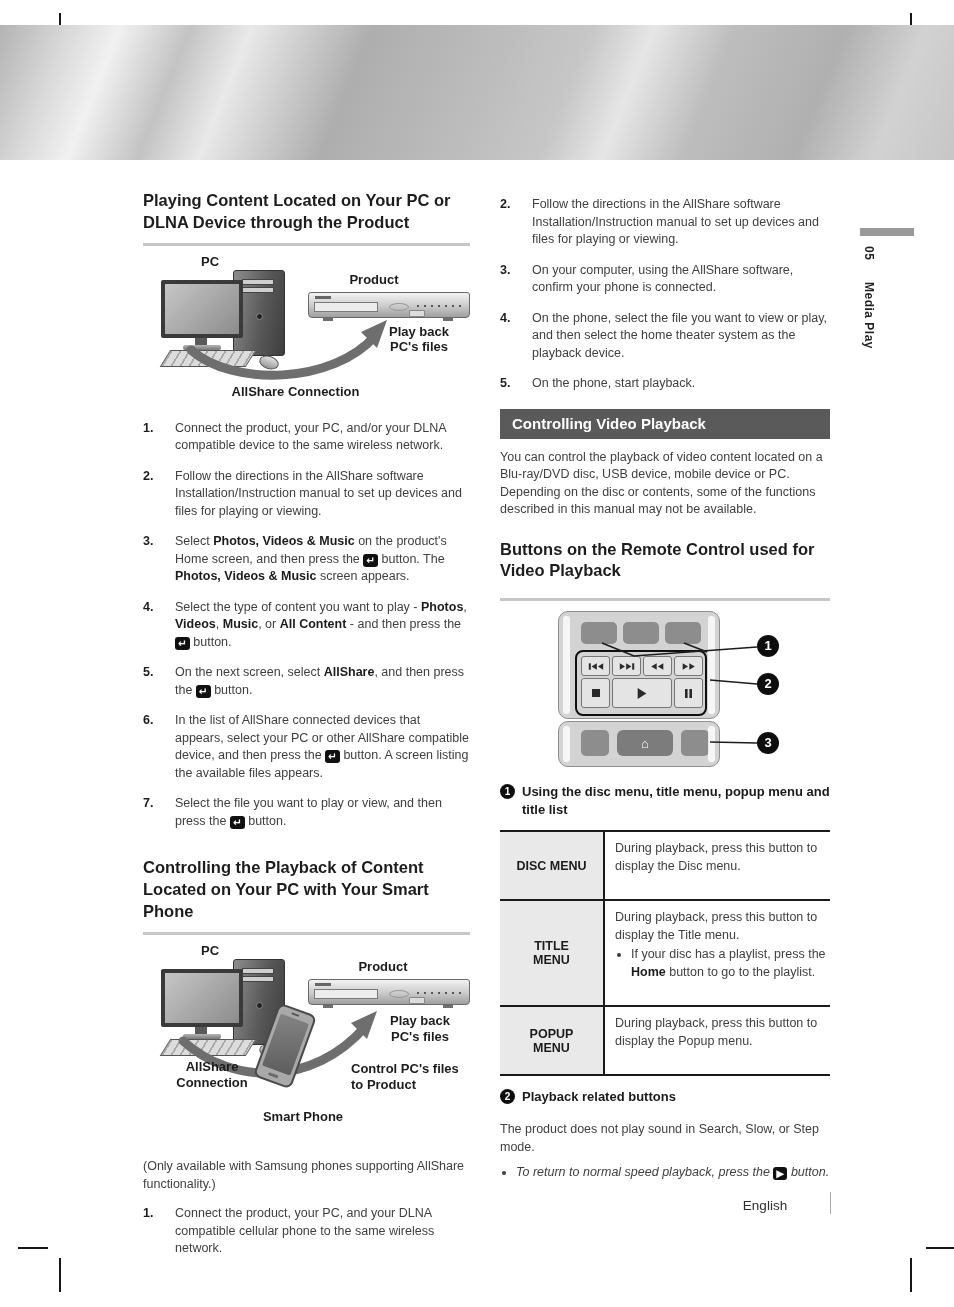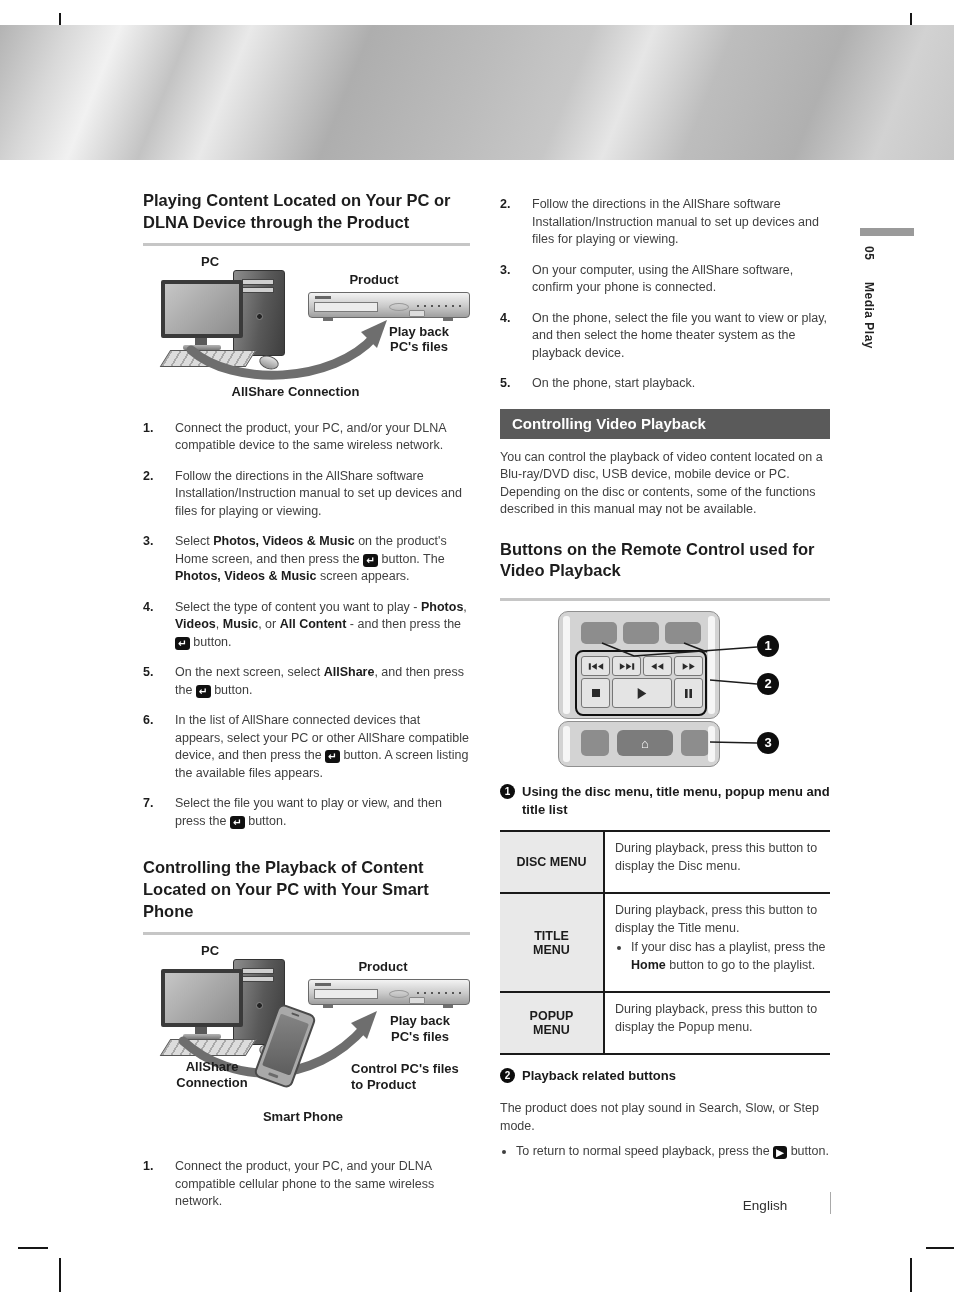--- a/index.html
+++ b/index.html
@@ -85,25 +85,25 @@
      color:#fff;font-size:13px;display:flex;align-items:center;justify-content:center;}
   .co{position:absolute;width:22px;height:22px;border-radius:50%;background:#0d0d0d;color:#fff;
      font-size:13px;font-weight:bold;text-align:center;line-height:22px;}
   .callout-line{display:flex;gap:7px;margin-top:12px;font-size:13px;font-weight:bold;color:#1a1a1a;line-height:1.35;}
   .callout-num{flex:none;width:15px;height:15px;border-radius:50%;background:#0d0d0d;color:#fff;
      font-size:10px;line-height:15px;text-align:center;margin-top:1px;font-weight:bold;}
   
   table.menu{border-collapse:collapse;margin-top:12px;width:330px;font-size:12.5px;}
   table.menu th{width:95px;background:#e9e9e9;font-weight:bold;color:#1c1c1c;text-align:center;
      vertical-align:middle;border-top:2px solid #1a1a1a;border-right:2px solid #1a1a1a;white-space:pre-line;padding:10px 4px;}
-  table.menu td{border-top:2px solid #1a1a1a;padding:8px 0 17px 10px;line-height:1.4;vertical-align:middle;}
+  table.menu td{border-top:2px solid #1a1a1a;padding:8px 0 24px 10px;line-height:1.4;vertical-align:middle;}
   table.menu tr:last-child th,table.menu tr:last-child td{border-bottom:2px solid #1a1a1a;}
   .cell-list{margin:2px 0 0 0;padding-left:16px;}
   .cell-list li{margin:0;}
-  .note-list{margin:8px 0 0 0;padding-left:16px;font-size:12.5px;line-height:1.4;}
+  .note-list{margin:8px 0 0 0;padding-left:16px;font-size:12.5px;line-height:1.4;font-style:italic;}
   
   .footer-lang{position:absolute;left:700px;top:1198px;width:130px;text-align:center;font-size:13.5px;color:#2e2e2e;}
   .footer-line{position:absolute;left:830px;top:1192px;width:1px;height:22px;background:#a9a9a9;}
 </style>
 </head>
 <body>
 
 <div class="page">
 
   <div class="crop" style="left:59px;top:13px;width:1.5px;height:32px;"></div>
@@ -228,20 +228,21 @@
       </div>
       <div class="dlabel" style="left:24px;top:118px;width:90px;white-space:pre-line;">AllShare
 Connection</div>
       <div class="dlabel" style="left:236px;top:72px;width:82px;white-space:pre-line;">Play back
 PC's files</div>
       <div class="dlabel" style="left:208px;top:120px;width:120px;text-align:left;white-space:pre-line;">Control PC's files
 to Product</div>
       <div class="dlabel" style="left:105px;top:168px;width:110px;">Smart Phone</div>
     </div>
 
+    <p class="para">(Only available with Samsung phones supporting AllShare functionality.)</p>
 
     <ol class="steps" style="margin-top:12px;">
       <li>
           <span class="num">1.</span>
           <span class="txt"><span>Connect the product, your PC, and your DLNA compatible cellular phone to the same wireless network.</span></span>
         </li>
     </ol>
   </div>
 
   <div class="col col-right">

